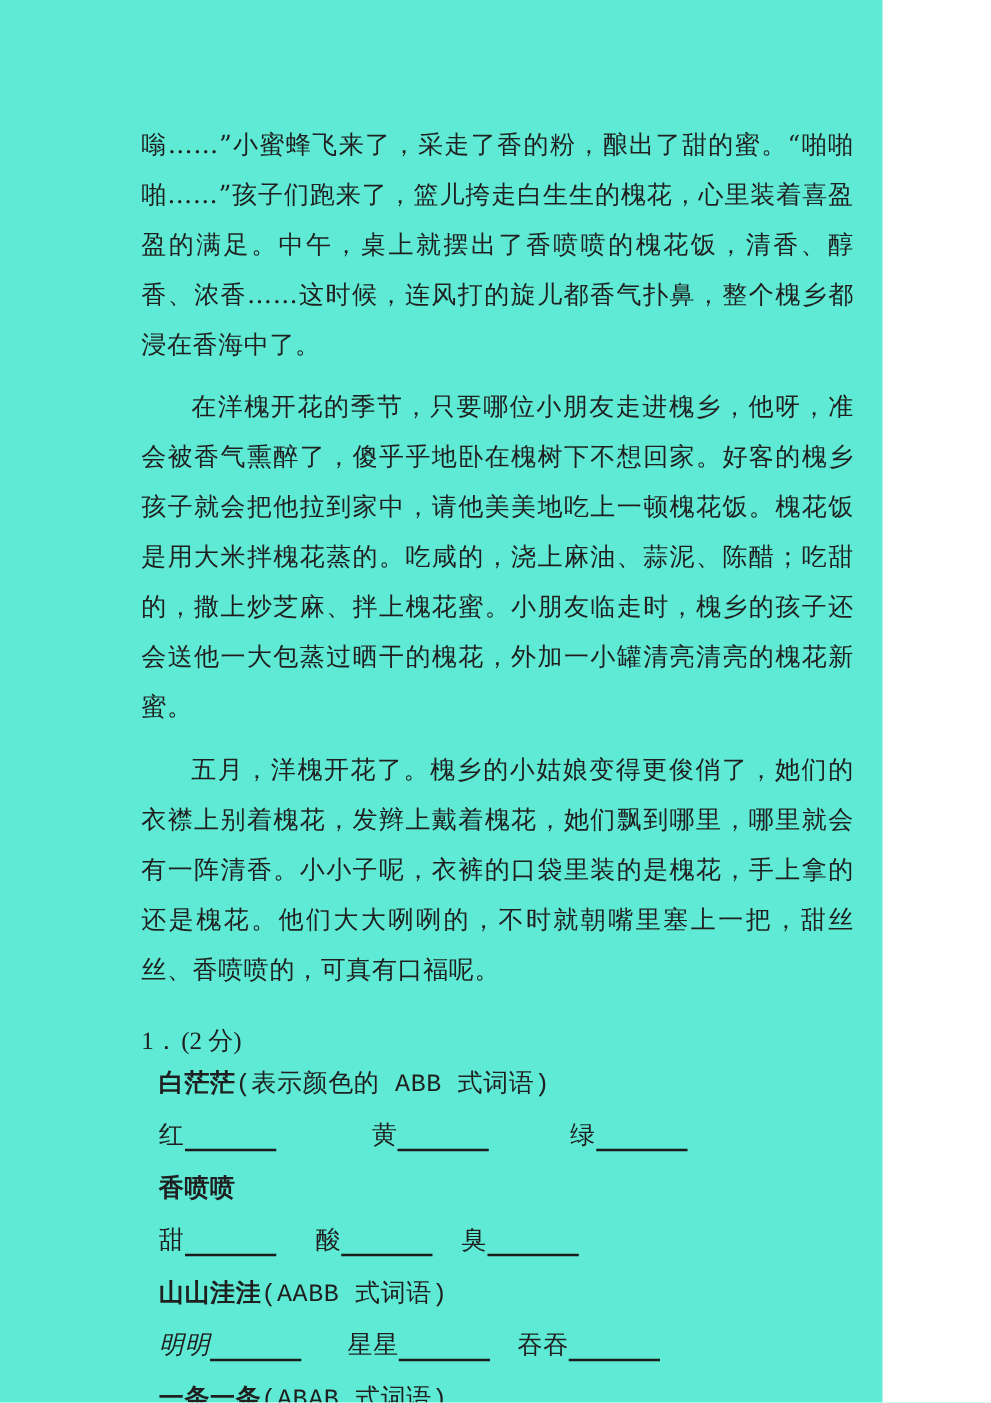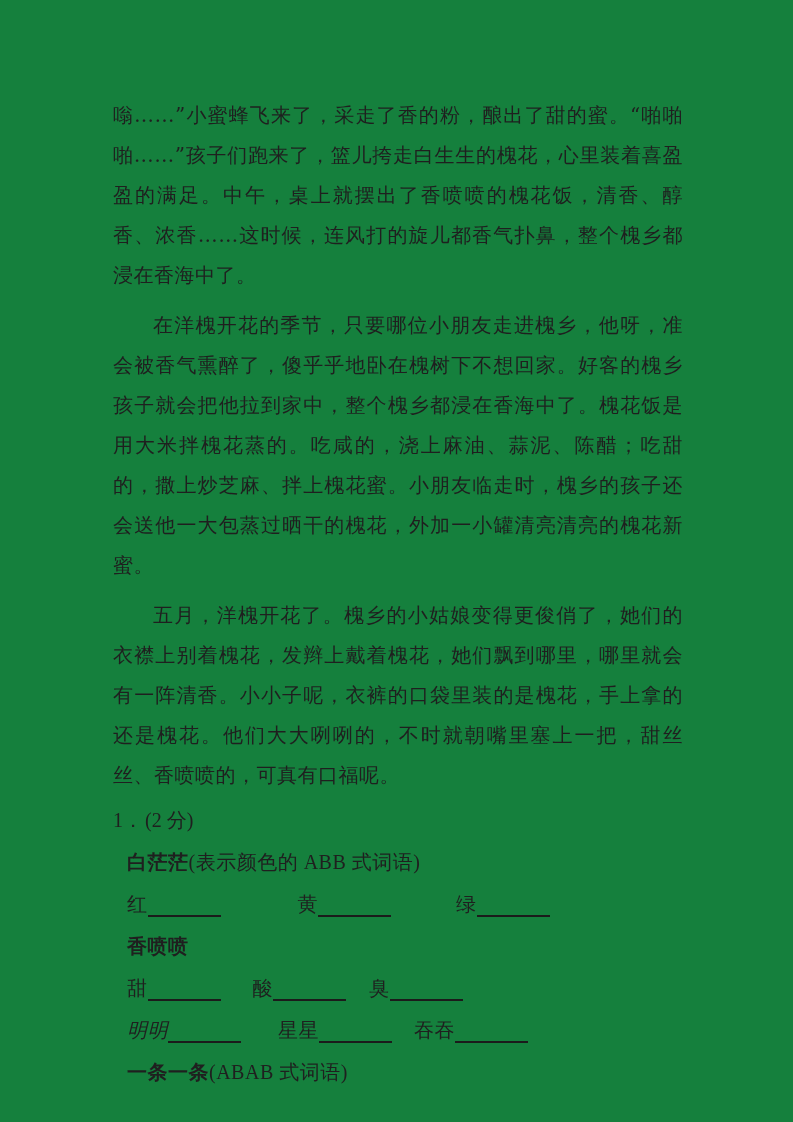--- a/index.html
+++ b/index.html
@@ -2,23 +2,23 @@
 <html><head>
 <meta charset="utf-8">
 <style>
   html, body {
     margin: 0;
     padding: 0;
     background: #ffffff;
   }
   .page {
     position: relative;
-    width: 793px;
+    width: 706px;
     height: 1122px;
-    background: #15803d;
+    background: #5eead4;
     overflow: hidden;
     color: #1f1f1f;
   }
   .content {
     position: absolute;
     left: 113px;
     top: 95px;
     width: 570px;
   }
   
@@ -26,52 +26,52 @@
     margin: 0 0 10px 0;
     font-family: "DejaVu Serif", serif;
     font-size: 20px;
     line-height: 40px;
     text-align: justify;
     text-justify: inter-ideograph;
     letter-spacing: 0.5px;
     color: #1f1f1f;
   }
   p.passage.indent { text-indent: 2em; }
-  p.passage:last-of-type { margin-bottom: 4px; }
+  p.passage:last-of-type { margin-bottom: 16px; }
 
   
   .question-line {
     margin-top: 2px;
     height: 42px;
     display: flex;
     align-items: center;
     font-family: "Liberation Serif", serif;
     font-size: 20px;
     color: #1f1f1f;
     white-space: nowrap;
   }
   .question-line .q-num { margin-right: 2px; }
 
   
   .ex-line {
     height: 42px;
     display: flex;
-    align-items: center;
+    align-items: flex-start;
     padding-left: 14px;
     font-size: 20px;
     color: #1f1f1f;
     white-space: nowrap;
   }
   .ex-bold {
     font-family: "Liberation Sans", sans-serif;
     font-weight: 700;
     letter-spacing: 0.5px;
   }
   .ex-note {
-    font-family: Liberation Serif, serif;
+    font-family: Liberation Mono, monospace;
     letter-spacing: 0.5px;
   }
   .blank-row .cell {
     display: flex;
     align-items: flex-end;
   }
   .blank-row .lbl {
     font-family: "Liberation Serif", serif;
     line-height: 25px;
     letter-spacing: 0.5px;
@@ -90,21 +90,21 @@
   .row-aabb  .cell:nth-child(2) { margin-right: 22px; }
 </style>
 </head>
 <body>
 
 <div class="page">
   <div class="content">
 
     <p class="passage">嗡……”小蜜蜂飞来了，采走了香的粉，酿出了甜的蜜。“啪啪啪……”孩子们跑来了，篮儿挎走白生生的槐花，心里装着喜盈盈的满足。中午，桌上就摆出了香喷喷的槐花饭，清香、醇香、浓香……这时候，连风打的旋儿都香气扑鼻，整个槐乡都浸在香海中了。</p>
 
-    <p class="passage indent">在洋槐开花的季节，只要哪位小朋友走进槐乡，他呀，准会被香气熏醉了，傻乎乎地卧在槐树下不想回家。好客的槐乡孩子就会把他拉到家中，整个槐乡都浸在香海中了。槐花饭是用大米拌槐花蒸的。吃咸的，浇上麻油、蒜泥、陈醋；吃甜的，撒上炒芝麻、拌上槐花蜜。小朋友临走时，槐乡的孩子还会送他一大包蒸过晒干的槐花，外加一小罐清亮清亮的槐花新蜜。</p>
+    <p class="passage indent">在洋槐开花的季节，只要哪位小朋友走进槐乡，他呀，准会被香气熏醉了，傻乎乎地卧在槐树下不想回家。好客的槐乡孩子就会把他拉到家中，请他美美地吃上一顿槐花饭。槐花饭是用大米拌槐花蒸的。吃咸的，浇上麻油、蒜泥、陈醋；吃甜的，撒上炒芝麻、拌上槐花蜜。小朋友临走时，槐乡的孩子还会送他一大包蒸过晒干的槐花，外加一小罐清亮清亮的槐花新蜜。</p>
 
     <p class="passage indent">五月，洋槐开花了。槐乡的小姑娘变得更俊俏了，她们的衣襟上别着槐花，发辫上戴着槐花，她们飘到哪里，哪里就会有一阵清香。小小子呢，衣裤的口袋里装的是槐花，手上拿的还是槐花。他们大大咧咧的，不时就朝嘴里塞上一把，甜丝丝、香喷喷的，可真有口福呢。</p>
 
     <div class="question-line">
       <span class="q-num">1．</span>
         <span>(2 分)</span>
     </div>
 
     <div class="ex-line">
       <span class="ex-bold">白茫茫</span>
@@ -136,20 +136,24 @@
       <span class="cell">
           <span class="lbl">酸</span>
           <span class="blank"></span>
         </span>
       <span class="cell">
           <span class="lbl">臭</span>
           <span class="blank"></span>
         </span>
     </div>
 
+    <div class="ex-line">
+      <span class="ex-bold">山山洼洼</span>
+        <span class="ex-note">(AABB 式词语)</span>
+    </div>
     <div class="ex-line blank-row row-aabb">
       <span class="cell">
           <span class="lbl">明明</span>
           <span class="blank"></span>
         </span>
       <span class="cell">
           <span class="lbl">星星</span>
           <span class="blank"></span>
         </span>
       <span class="cell">

